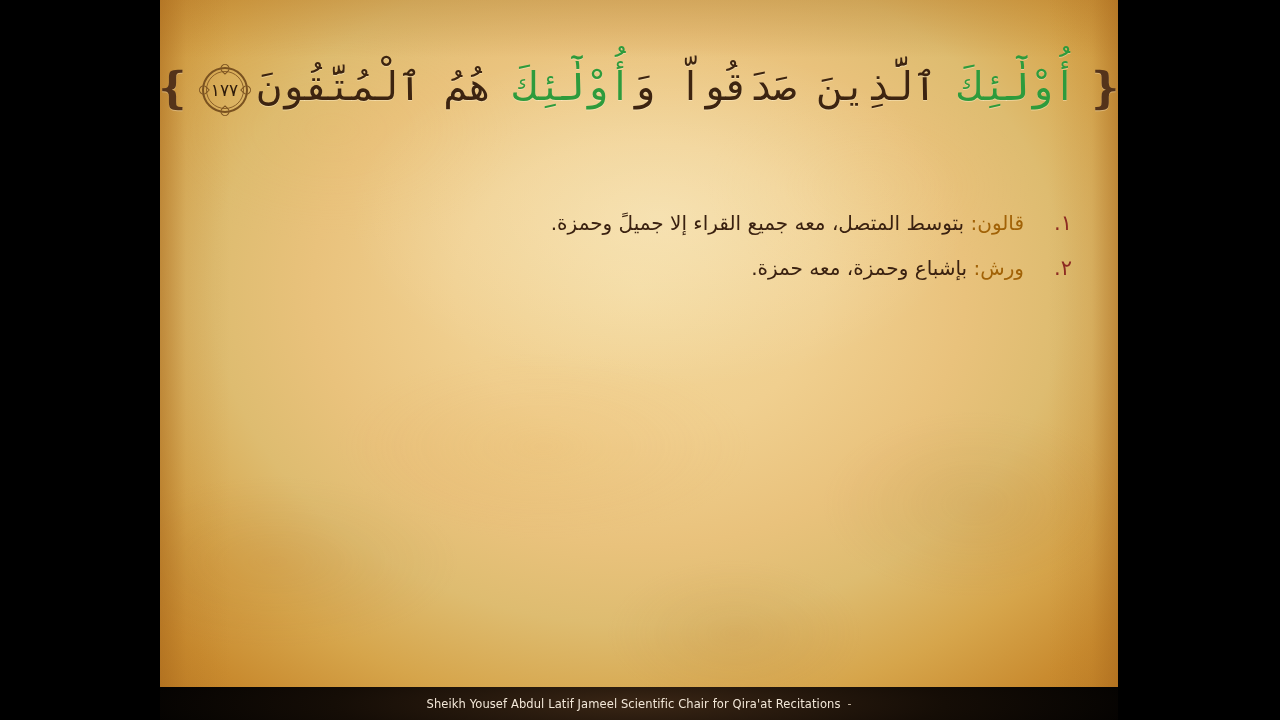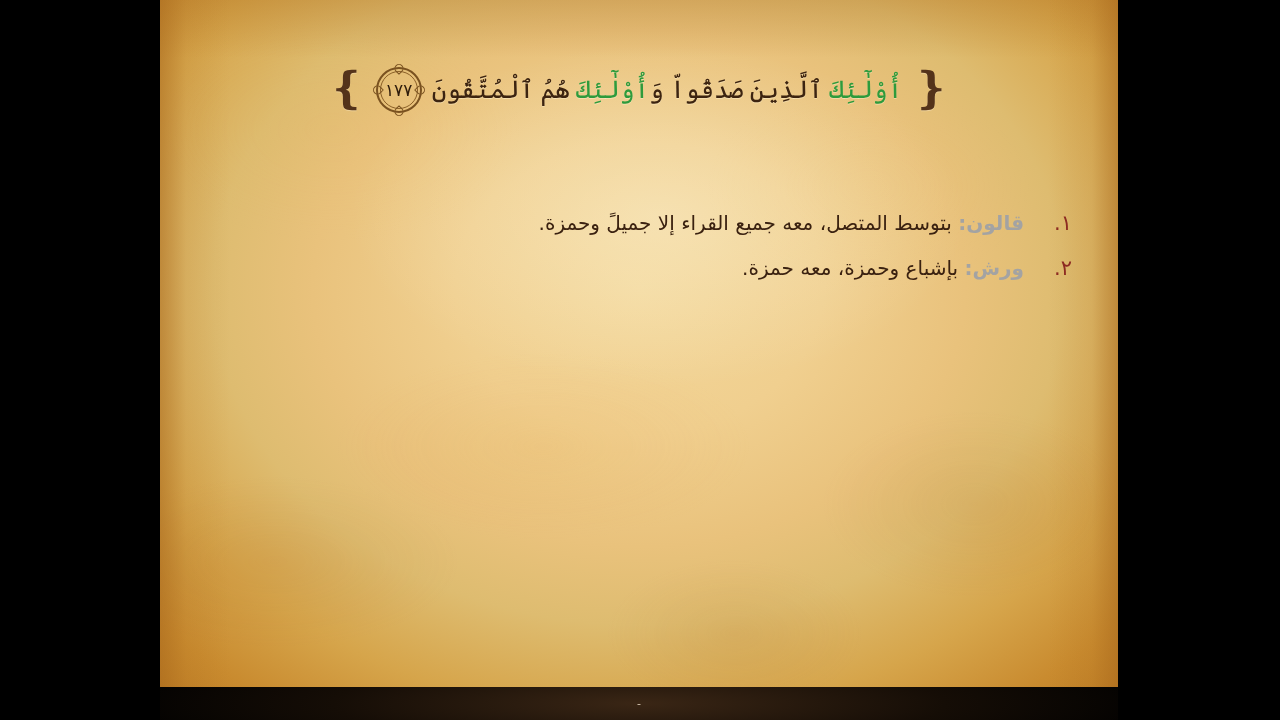--- a/index.html
+++ b/index.html
@@ -93,22 +93,22 @@
     white-space: nowrap;
   }
   .verse-bracket {
     font-size: 44px;
     color: #54331a;
     line-height: 1;
     transform: translateY(-2px);
     text-shadow: 0 1px 0 rgba(255,242,214,0.35);
   }
   #verse-text {
-    font-family: Liberation Serif, serif;
-    font-size: 25px;
+    font-family: Liberation Mono, monospace;
+    font-size: 39px;
     line-height: 1.5;
     color: #3d2410;
     direction: rtl;
     unicode-bidi: isolate;
     text-shadow: 0 1px 0 rgba(255,244,216,0.40);
     text-align: right;
   }
   #verse-text .hl {
     color: #2e9b3c;
   }
@@ -183,22 +183,22 @@
   }
   .note-body {
     font-size: 20px;
     line-height: 1.55;
     color: #3a2110;
     direction: rtl;
     text-align: right;
     white-space: nowrap;
   }
   .note-body .reciter {
-    color: #a3a3a3;
-    font-weight: bold;
+    color: #a16207;
+    font-weight: normal;
   }
 
   
   #footer-bar {
     position: absolute;
     left: 0;
     right: 0;
     bottom: 0;
     height: 33px;
     background: #0b0705;
@@ -283,17 +283,18 @@
         <span class="note-body">
           <span class="reciter">ورش:</span><span> بإشباع وحمزة، معه حمزة.</span>
         </span>
       </div>
 
     </div>
 
     <div id="footer-bar">
       <div id="footer-credit">
         <span id="footer-credit-sep">-</span>
+        <span id="footer-credit-en">Sheikh Yousef Abdul Latif Jameel Scientific Chair for Qira'at Recitations</span>
       </div>
     </div>
 
   </div>
 </div>
 
 </body></html>

